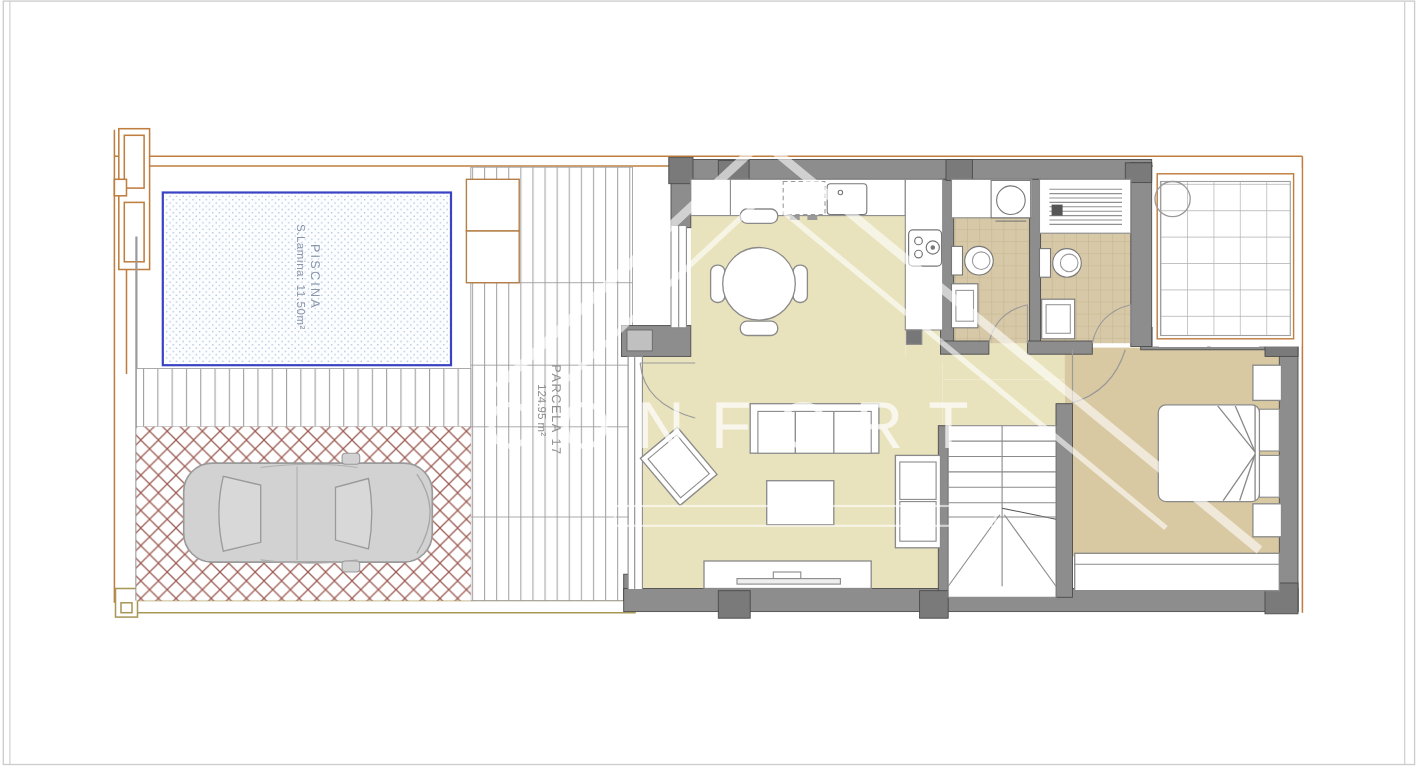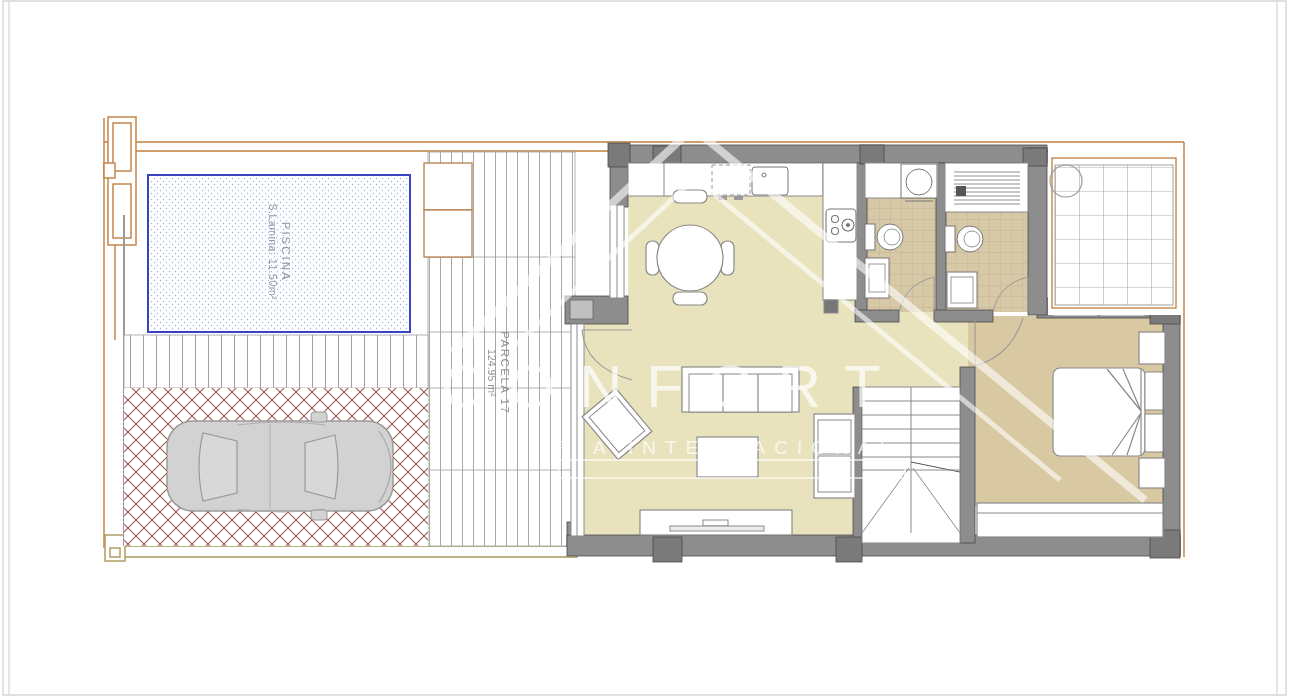--- a/index.html
+++ b/index.html
@@ -294,15 +294,14 @@
 <div id="pool-label" class="rot-label">
   <div class="l1">PISCINA</div>
   <div class="l2">S.Lamina: 11.50m²</div>
 </div>
 <div id="parcel-label" class="rot-label">
   <div class="l1">PARCELA 17</div>
   <div class="l2">124.95 m²</div>
 </div>
 
 <div id="wm-brand">CONFORT</div>
-<div id="wm-tagline">RIA INTERNACIONAL</div>
 <div id="wm-box"></div>
 </div>
 
 </body></html>

